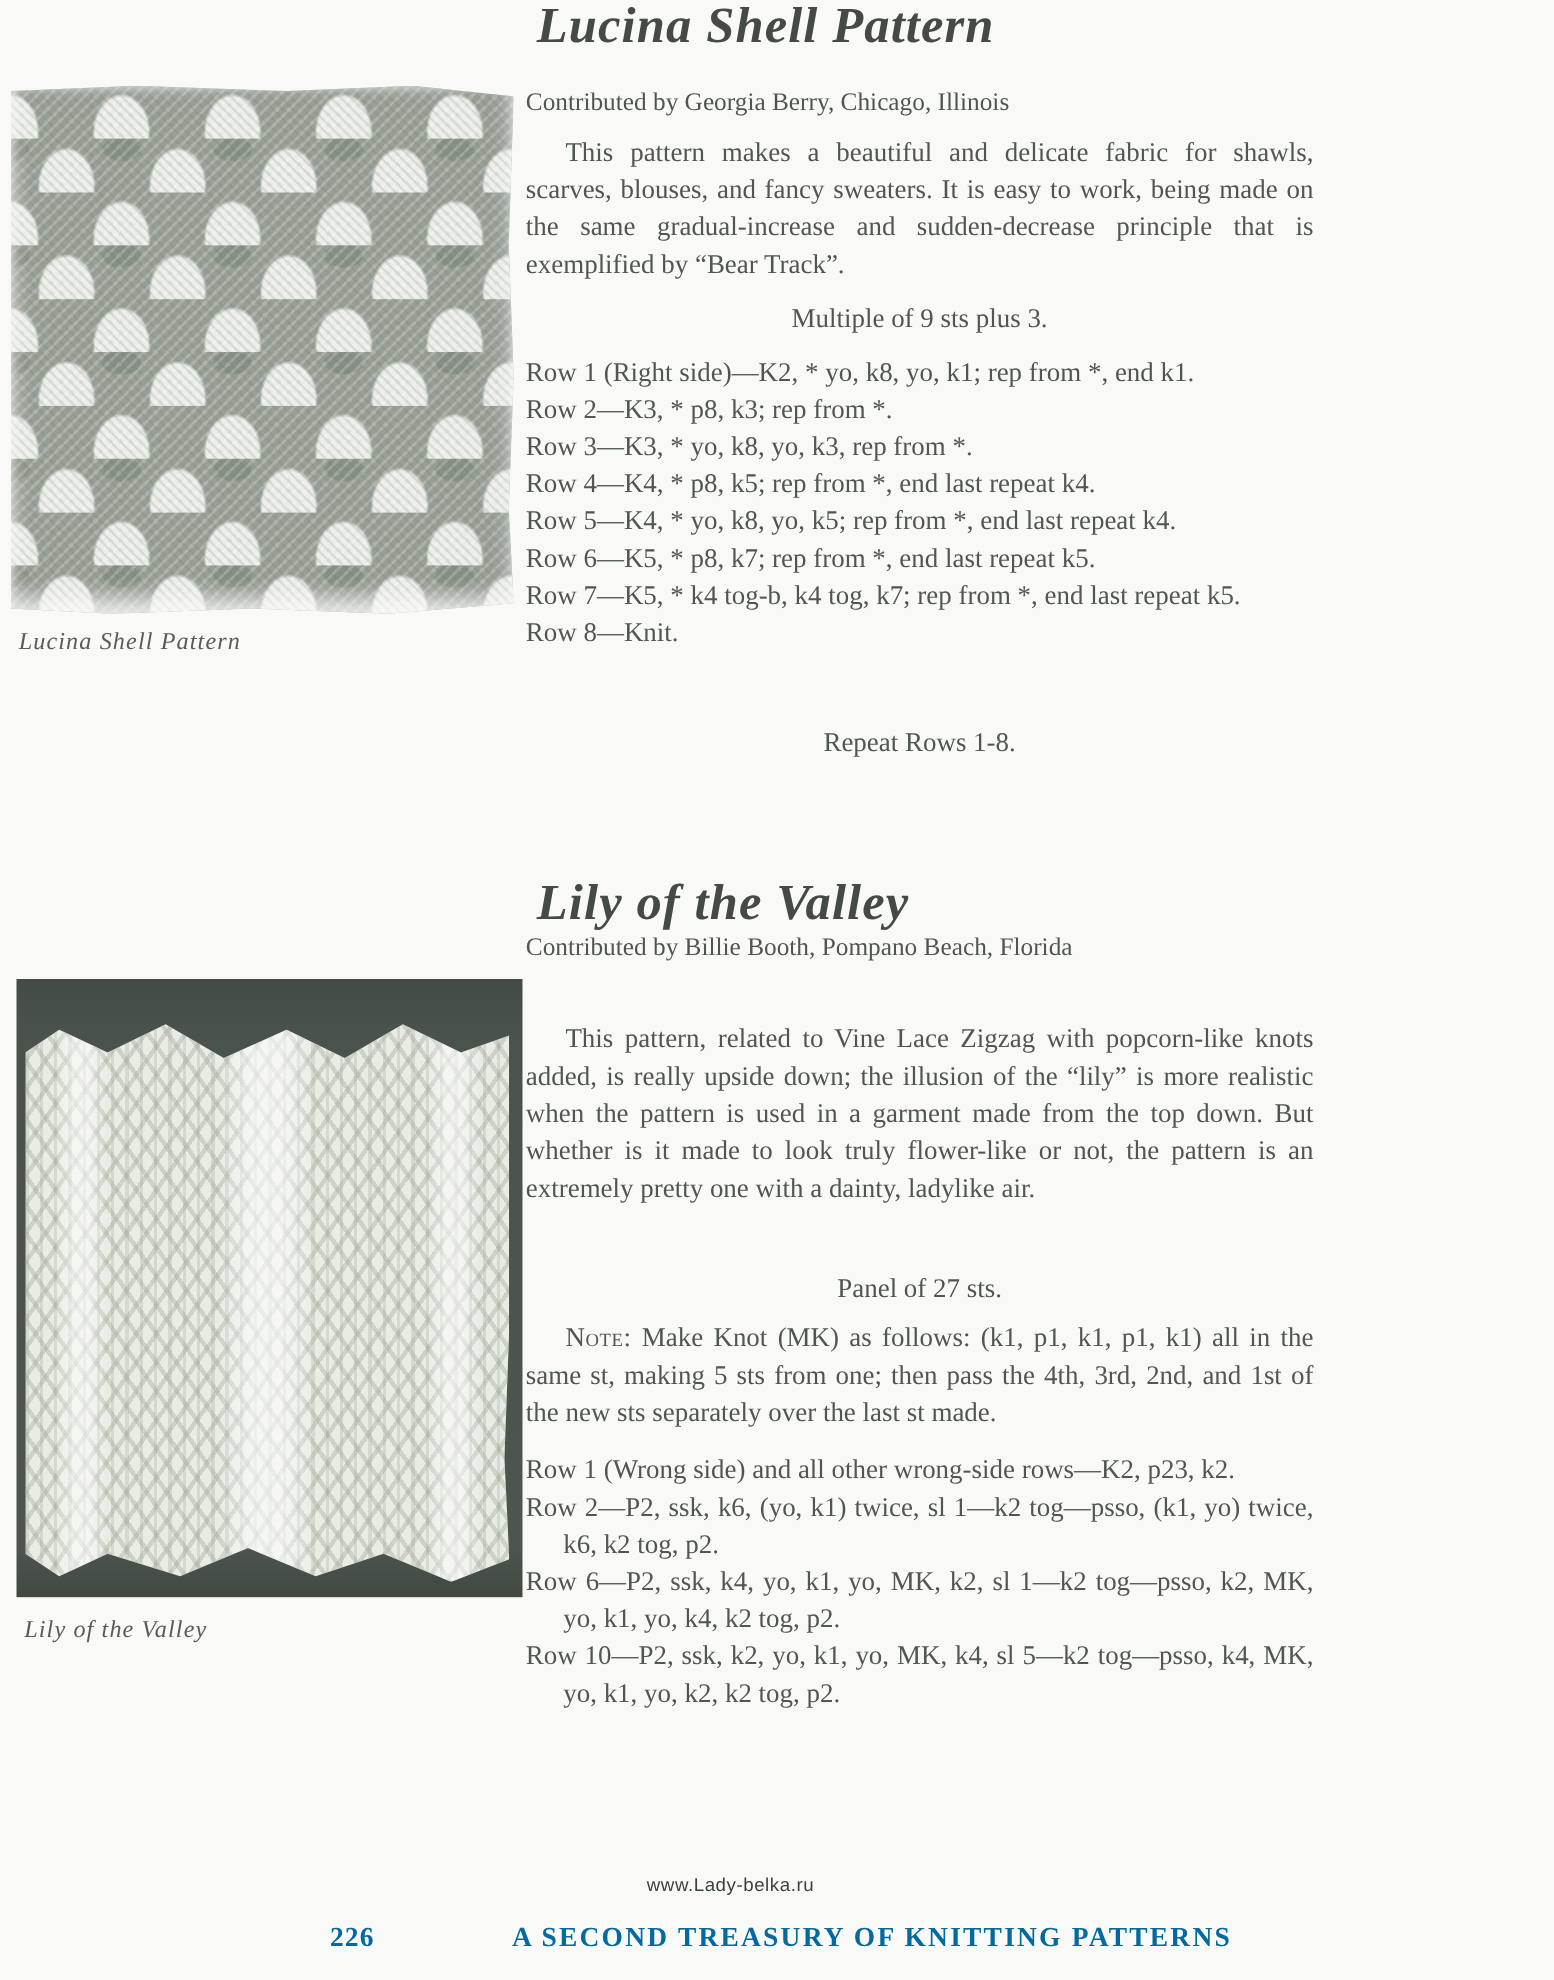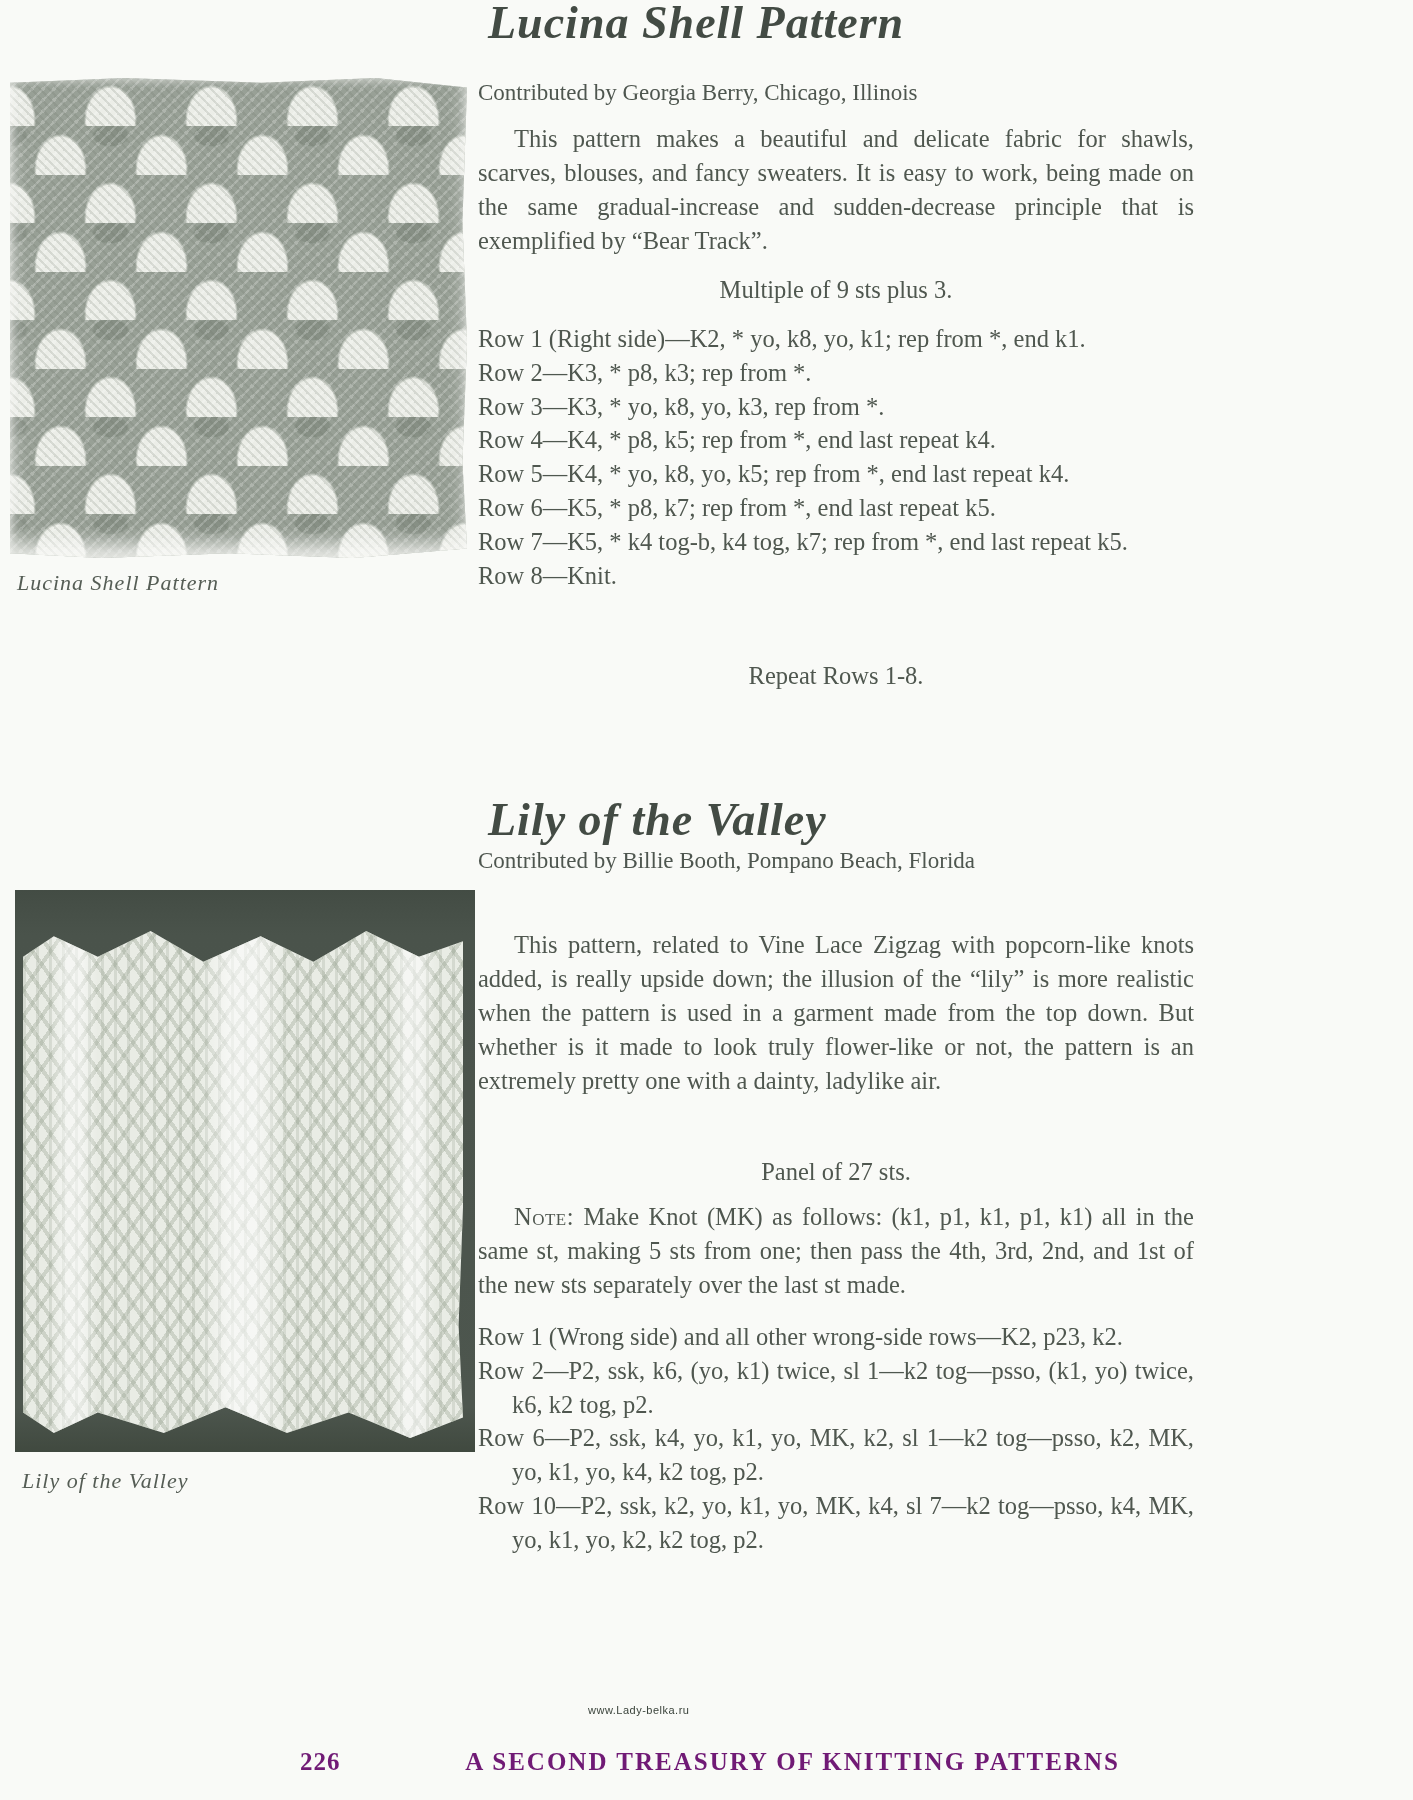--- a/index.html
+++ b/index.html
@@ -113,27 +113,27 @@
     margin:0;
     font-size:24.5px; line-height:33.8px;
     text-align:justify;
     padding-left:34px; text-indent:-34px;
   }
 
   
   .watermark {
     position:absolute; left:588px; top:1704px;
     font-family:"Liberation Sans", sans-serif;
-    font-size:11px;
+    font-size:17px;
     color:#39423a;
     letter-spacing:.5px;
   }
   .footer {
     position:absolute; left:0; top:1748px; width:1413px; height:34px;
-    font-weight:bold; font-size:25px; color:#701a75;
+    font-weight:bold; font-size:25px; color:#0369a1;
   }
   .pagenum { position:absolute; left:300px; top:0; letter-spacing:1px; }
   .booktitle { position:absolute; left:430px; width:690px; top:0; text-align:right; letter-spacing:2px; }
 </style>
 </head>
 <body>
 
 <div class="page">
 
   <section>
@@ -175,21 +175,21 @@
     <p class="col intro i2">This pattern, related to Vine Lace Zigzag with popcorn-like knots added, is really upside down; the illusion of the “lily” is more realistic when the pattern is used in a garment made from the top down. But whether is it made to look truly flower-like or not, the pattern is an extremely pretty one with a dainty, ladylike air.</p>
 
     <p class="col centerline m2">Panel of 27 sts.</p>
 
     <p class="col noteblock n2"><span class="smallcaps">Note:</span><span> Make Knot (MK) as follows: (k1, p1, k1, p1, k1) all in the same st, making 5 sts from one; then pass the 4th, 3rd, 2nd, and 1st of the new sts separately over the last st made.</span></p>
 
     <div class="rowlist r2">
       <p>Row 1 (Wrong side) and all other wrong-side rows—K2, p23, k2.</p>
       <p>Row 2—P2, ssk, k6, (yo, k1) twice, sl 1—k2 tog—psso, (k1, yo) twice, k6, k2 tog, p2.</p>
       <p>Row 6—P2, ssk, k4, yo, k1, yo, MK, k2, sl 1—k2 tog—psso, k2, MK, yo, k1, yo, k4, k2 tog, p2.</p>
-      <p>Row 10—P2, ssk, k2, yo, k1, yo, MK, k4, sl 7—k2 tog—psso, k4, MK, yo, k1, yo, k2, k2 tog, p2.</p>
+      <p>Row 10—P2, ssk, k2, yo, k1, yo, MK, k4, sl 5—k2 tog—psso, k4, MK, yo, k1, yo, k2, k2 tog, p2.</p>
     </div>
   </section>
 
   <div class="watermark">www.Lady-belka.ru</div>
 
   <div class="footer">
     <span class="pagenum">226</span>
     <span class="booktitle">A SECOND TREASURY OF KNITTING PATTERNS</span>
   </div>
 

